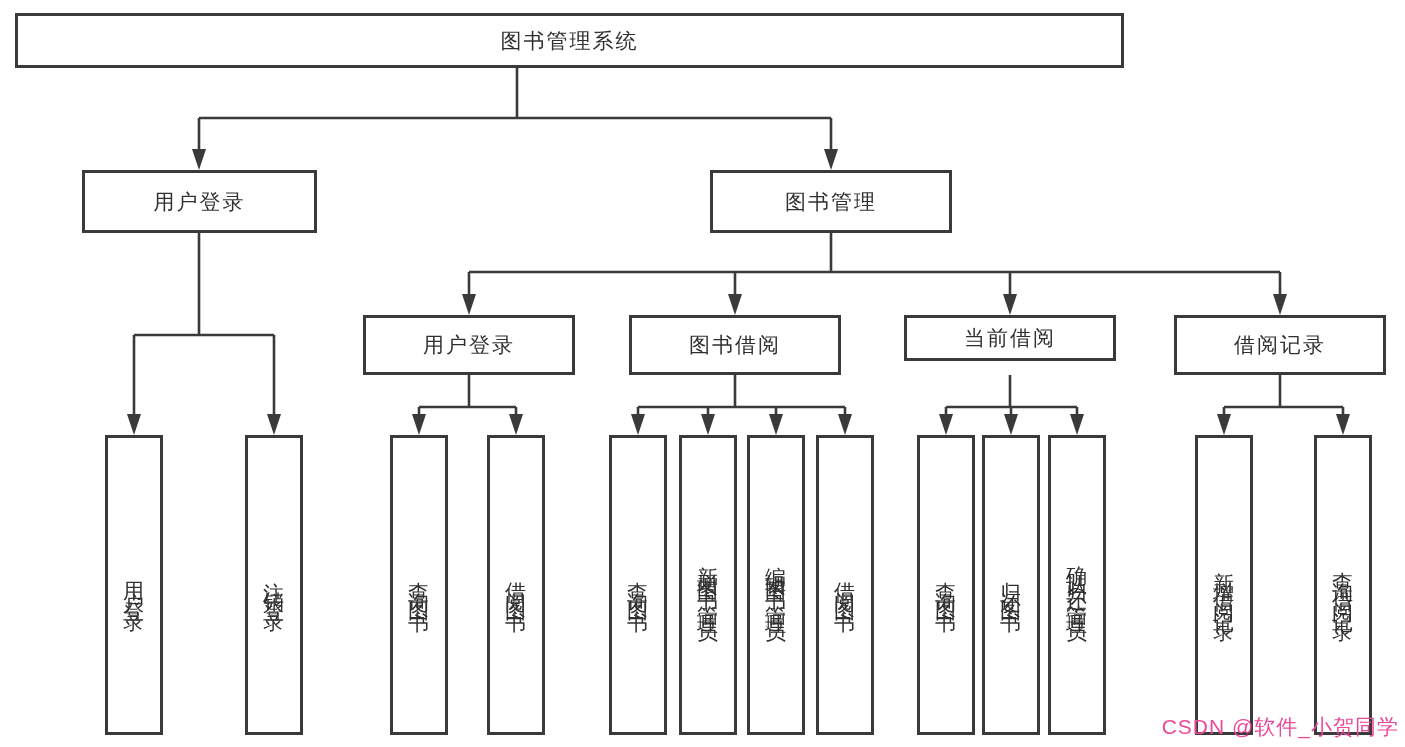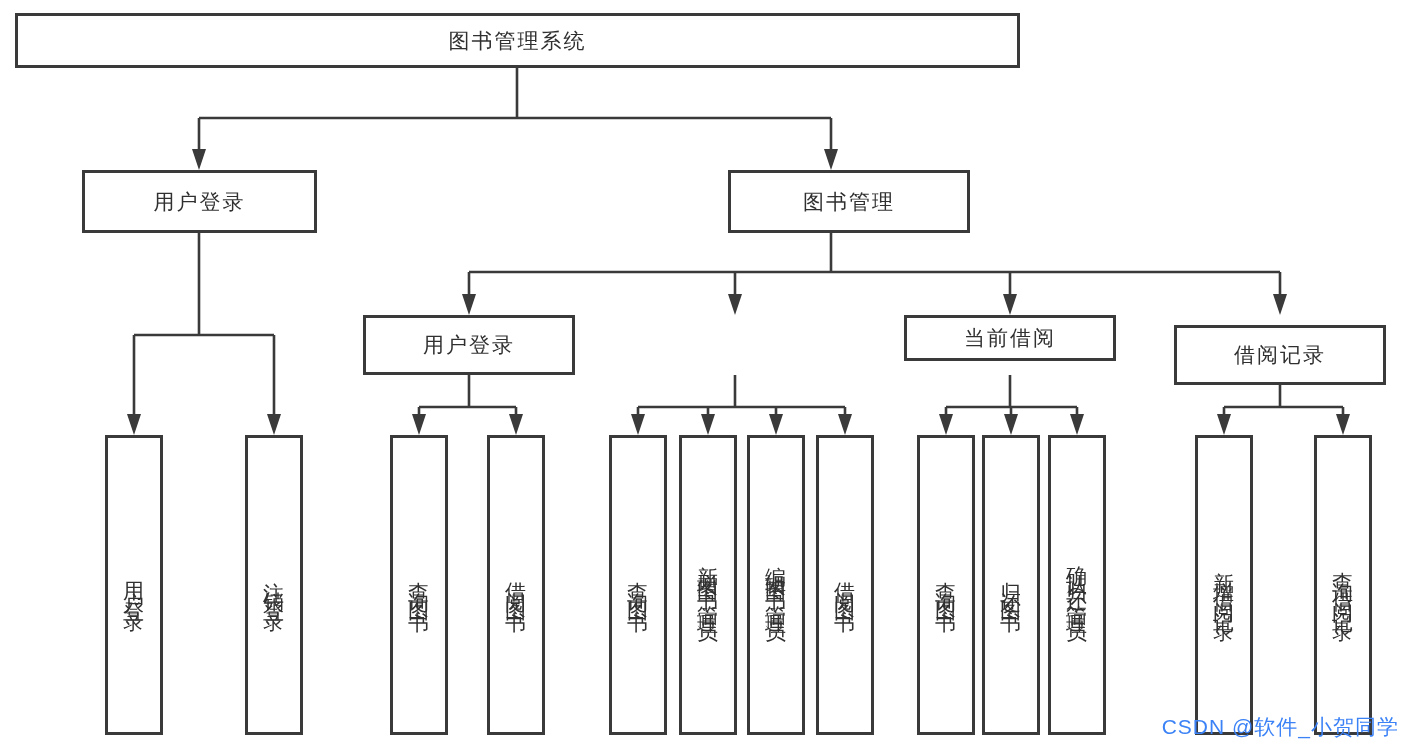--- a/index.html
+++ b/index.html
@@ -33,21 +33,21 @@
     writing-mode: vertical-rl;
     letter-spacing: 10px;
     line-height: 1;
     white-space: normal;
   }
   .watermark {
     position: absolute;
     right: 6px;
     bottom: 6px;
     font-size: 21px;
-    color: #3b82f6;
+    color: #ec4899;
     letter-spacing: 1px;
   }
 </style>
 </head>
 <body>
 
 <div class="canvas">
 
   <svg class="connectors" viewBox="0 0 1405 747" xmlns="http://www.w3.org/2000/svg">
 
@@ -75,28 +75,29 @@
       M701 414 L715 414 L708 435 Z
       M769 414 L783 414 L776 435 Z
       M838 414 L852 414 L845 435 Z
       M939 414 L953 414 L946 435 Z
       M1004 414 L1018 414 L1011 435 Z
       M1070 414 L1084 414 L1077 435 Z
       M1217 414 L1231 414 L1224 435 Z
       M1336 414 L1350 414 L1343 435 Z"></path>
   </svg>
 
-  <div class="box" style="left:15px; top:13px; width:1005px; height:55px;">图书管理系统</div>
+  <div class="box" style="left:15px; top:13px; width:1109px; height:55px;">图书管理系统</div>
 
   <div class="box" style="left:82px; top:170px; width:235px; height:63px;">用户登录</div>
-  <div class="box" style="left:710px; top:170px; width:242px; height:63px;margin-left:18px;">图书管理</div>
+  <div class="box" style="left:710px; top:170px; width:242px; height:63px;">图书管理</div>
 
   <div class="box" style="left:363px; top:315px; width:212px; height:60px;">用户登录</div>
+  <div class="box" style="left:629px; top:315px; width:212px; height:60px;">图书借阅</div>
   <div class="box" style="left:904px; top:315px; width:212px; height:46px;">当前借阅</div>
-  <div class="box" style="left:1174px; top:325px; width:212px; height:60px;">借阅记录</div>
+  <div class="box" style="left:1174px; top:315px; width:212px; height:60px;">借阅记录</div>
 
   <div class="box vbox" style="left:105px; top:435px; width:58px; height:300px;">用户登录</div>
   <div class="box vbox" style="left:245px; top:435px; width:58px; height:300px;">注销登录</div>
 
   <div class="box vbox" style="left:390px; top:435px; width:58px; height:300px;">查询图书</div>
   <div class="box vbox" style="left:487px; top:435px; width:58px; height:300px;">借阅图书</div>
 
   <div class="box vbox" style="left:609px; top:435px; width:58px; height:300px;">查询图书</div>
   <div class="box vbox" style="left:679px; top:435px; width:58px; height:300px; letter-spacing:8px;">新增图书（管理员）</div>
   <div class="box vbox" style="left:747px; top:435px; width:58px; height:300px; letter-spacing:8px;">编辑图书（管理员）</div>

